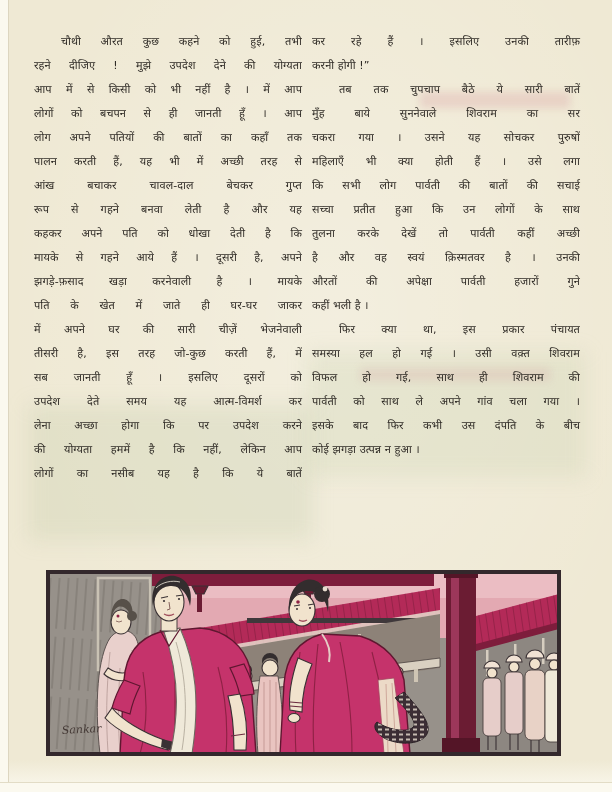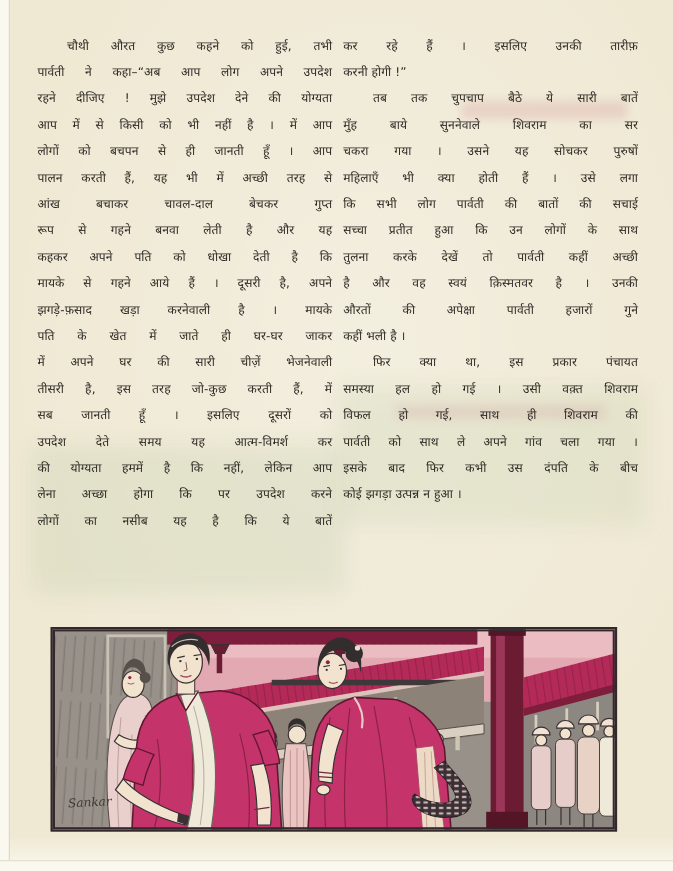--- a/index.html
+++ b/index.html
@@ -63,37 +63,37 @@
 <div class="tint green1"></div>
 <div class="tint green2"></div>
 <div class="tint pink1"></div>
 <div class="tint pink2"></div>
 <div class="edge-left"></div>
 <div class="edge-bottom"></div>
 
 <article class="story">
   <div class="col left">
       <div class="tline indent">चौथी औरत कुछ कहने को हुई, तभी</div>
-      <div class="tline">पार्वती ने कहा–“अब आप लोग अपने उपदेश</div>
       <div class="tline">रहने दीजिए ! मुझे उपदेश देने की योग्यता</div>
       <div class="tline">आप में से किसी को भी नहीं है ।  में आप</div>
       <div class="tline">लोगों को बचपन से ही जानती हूँ ।  आप</div>
+      <div class="tline">लोग अपने पतियों की बातों का कहाँ तक</div>
       <div class="tline">पालन करती हैं, यह भी में अच्छी तरह से</div>
       <div class="tline">आंख बचाकर चावल-दाल बेचकर गुप्त</div>
       <div class="tline">रूप से गहने बनवा लेती है और यह</div>
       <div class="tline">कहकर अपने पति को धोखा देती है कि</div>
       <div class="tline">मायके से गहने आये हैं ।  दूसरी है, अपने</div>
       <div class="tline">झगड़े-फ़साद खड़ा करनेवाली है ।  मायके</div>
       <div class="tline">पति के खेत में जाते ही घर-घर जाकर</div>
       <div class="tline">में अपने घर की सारी चीज़ें भेजनेवाली</div>
       <div class="tline">तीसरी है, इस तरह जो-कुछ करती हैं, में</div>
       <div class="tline">सब जानती हूँ ।  इसलिए दूसरों को</div>
       <div class="tline">उपदेश देते समय यह आत्म-विमर्श कर</div>
+      <div class="tline">लेना अच्छा होगा कि पर उपदेश करने</div>
       <div class="tline">की योग्यता हममें है कि नहीं, लेकिन आप</div>
-      <div class="tline">लेना अच्छा होगा कि पर उपदेश करने</div>
       <div class="tline">लोगों का नसीब यह है कि ये बातें</div>
     </div>
   <div class="col right">
       <div class="tline">कर रहे हैं ।  इसलिए उनकी तारीफ़</div>
       <div class="tline last">करनी होगी !”</div>
       <div class="tline indent">तब तक चुपचाप बैठे ये सारी बातें</div>
       <div class="tline">मुँह बाये सुननेवाले शिवराम का सर</div>
       <div class="tline">चकरा गया ।  उसने यह सोचकर पुरुषों</div>
       <div class="tline">महिलाएँ भी क्या होती हैं ।  उसे लगा</div>
       <div class="tline">कि सभी लोग पार्वती की बातों की सचाई</div>

